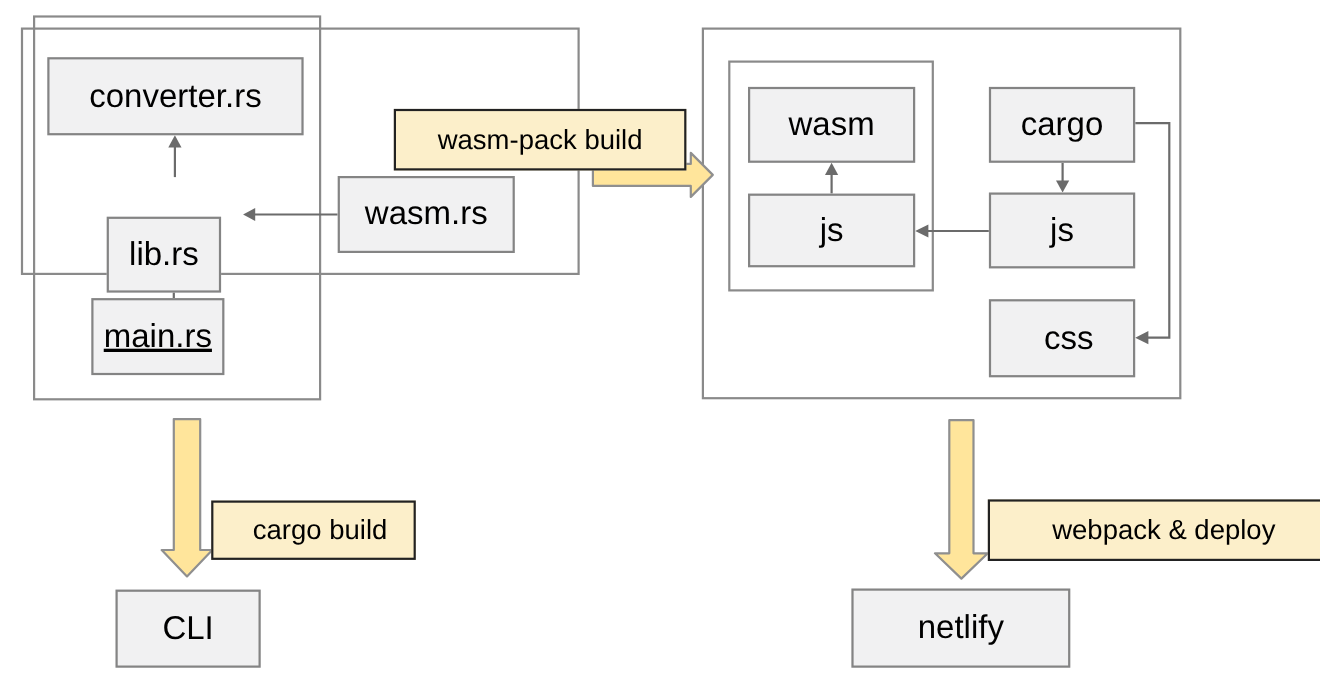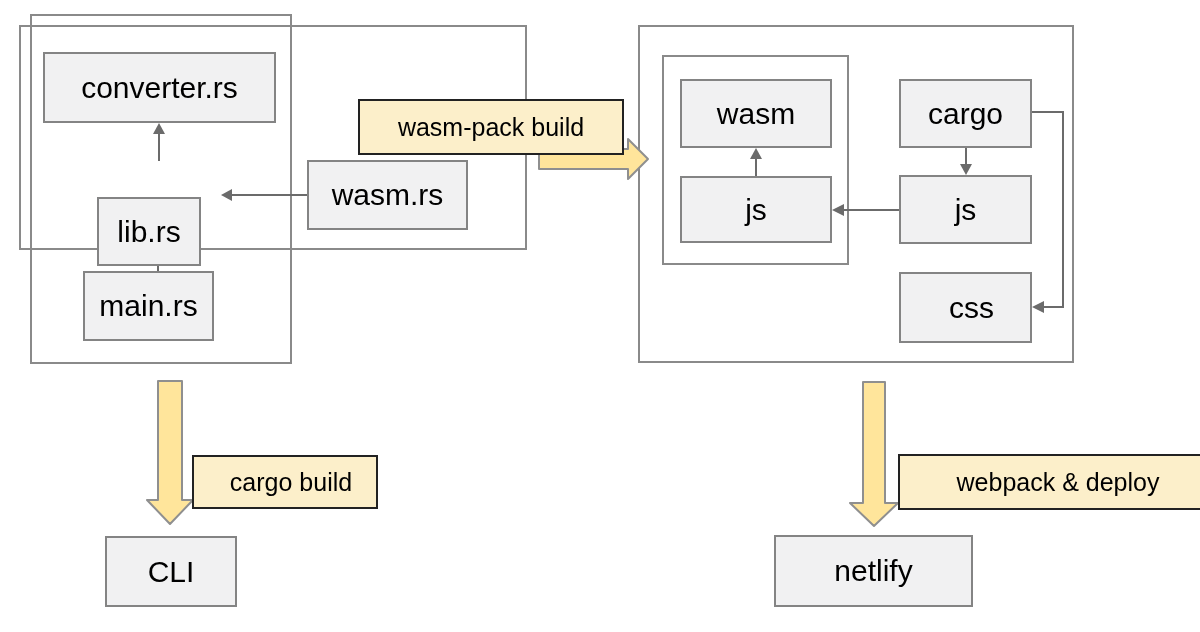--- a/index.html
+++ b/index.html
@@ -110,21 +110,21 @@
 
   <div class="node" style="left:43px;top:52px;width:233px;height:71px;">
     <span>converter.rs</span>
   </div>
   <div class="node" style="left:97px;top:161px;width:104px;height:69px;margin-top:36px;">
     <span>lib.rs</span>
   </div>
   <div class="node" style="left:307px;top:160px;width:161px;height:70px;">
     <span>wasm.rs</span>
   </div>
-  <div class="node" style="left:83px;top:271px;width:131px;height:70px;">
+  <div class="node" style="left:83px;top:271px;width:121px;height:70px;text-decoration:underline;">
     <span>main.rs</span>
   </div>
 
   <div class="node" style="left:680px;top:79px;width:152px;height:69px;">
     <span>wasm</span>
   </div>
   <div class="node" style="left:680px;top:176px;width:152px;height:67px;">
     <span>js</span>
   </div>
   <div class="node" style="left:899px;top:79px;width:133px;height:69px;">

